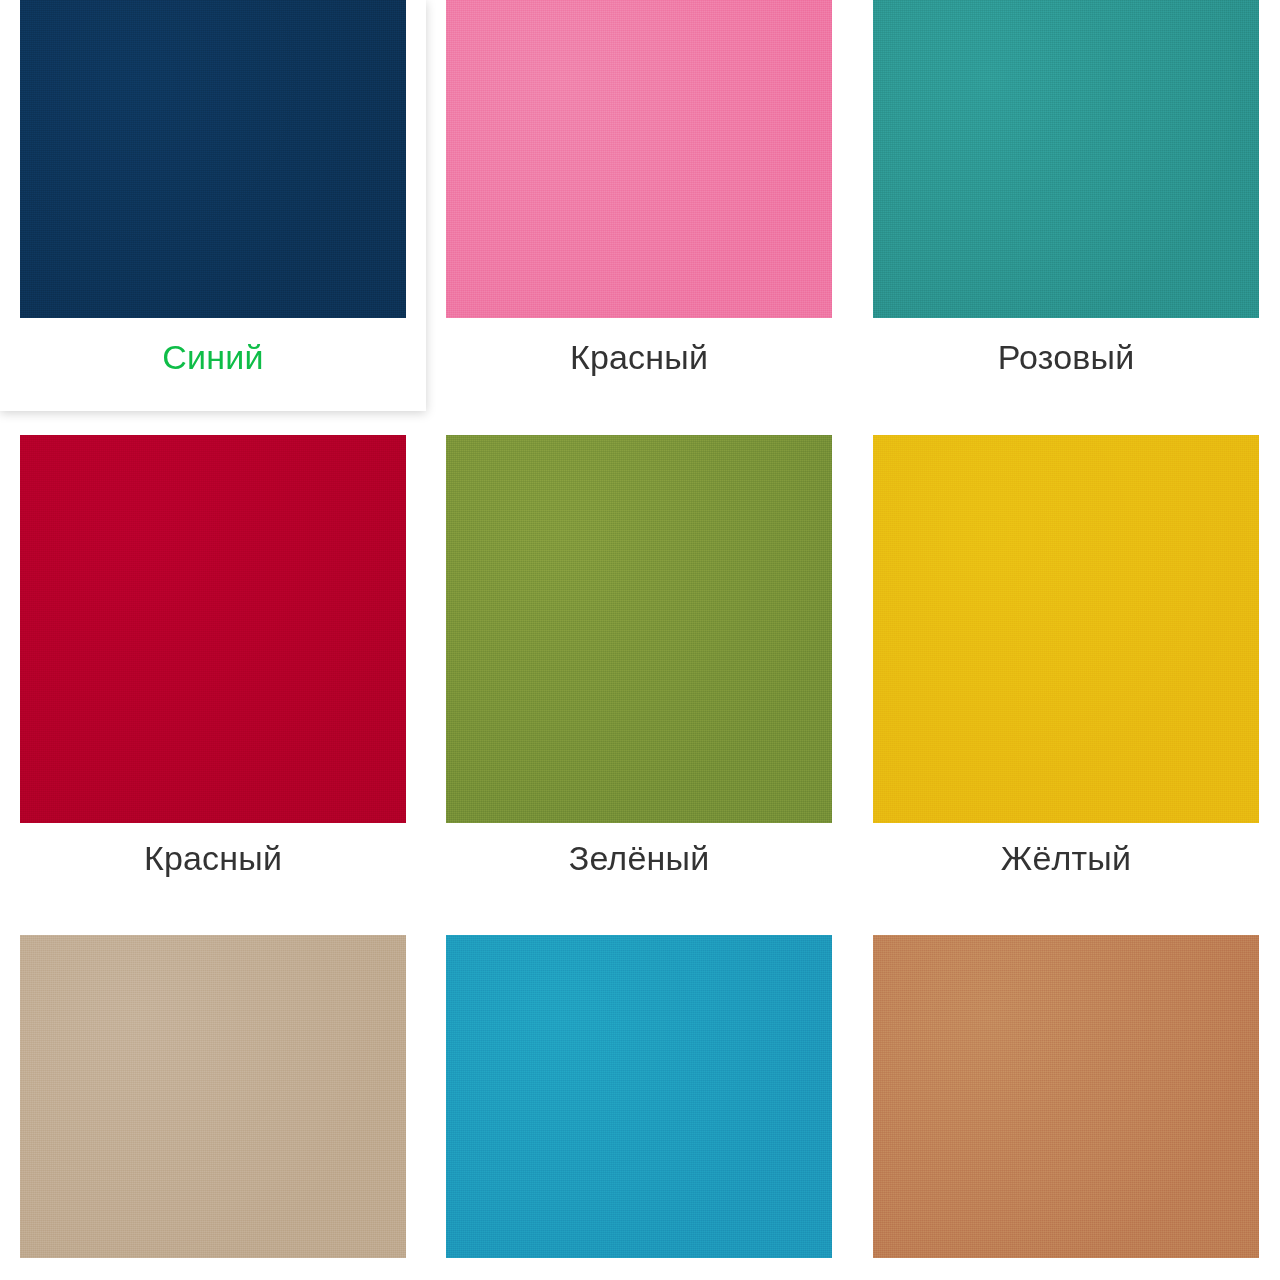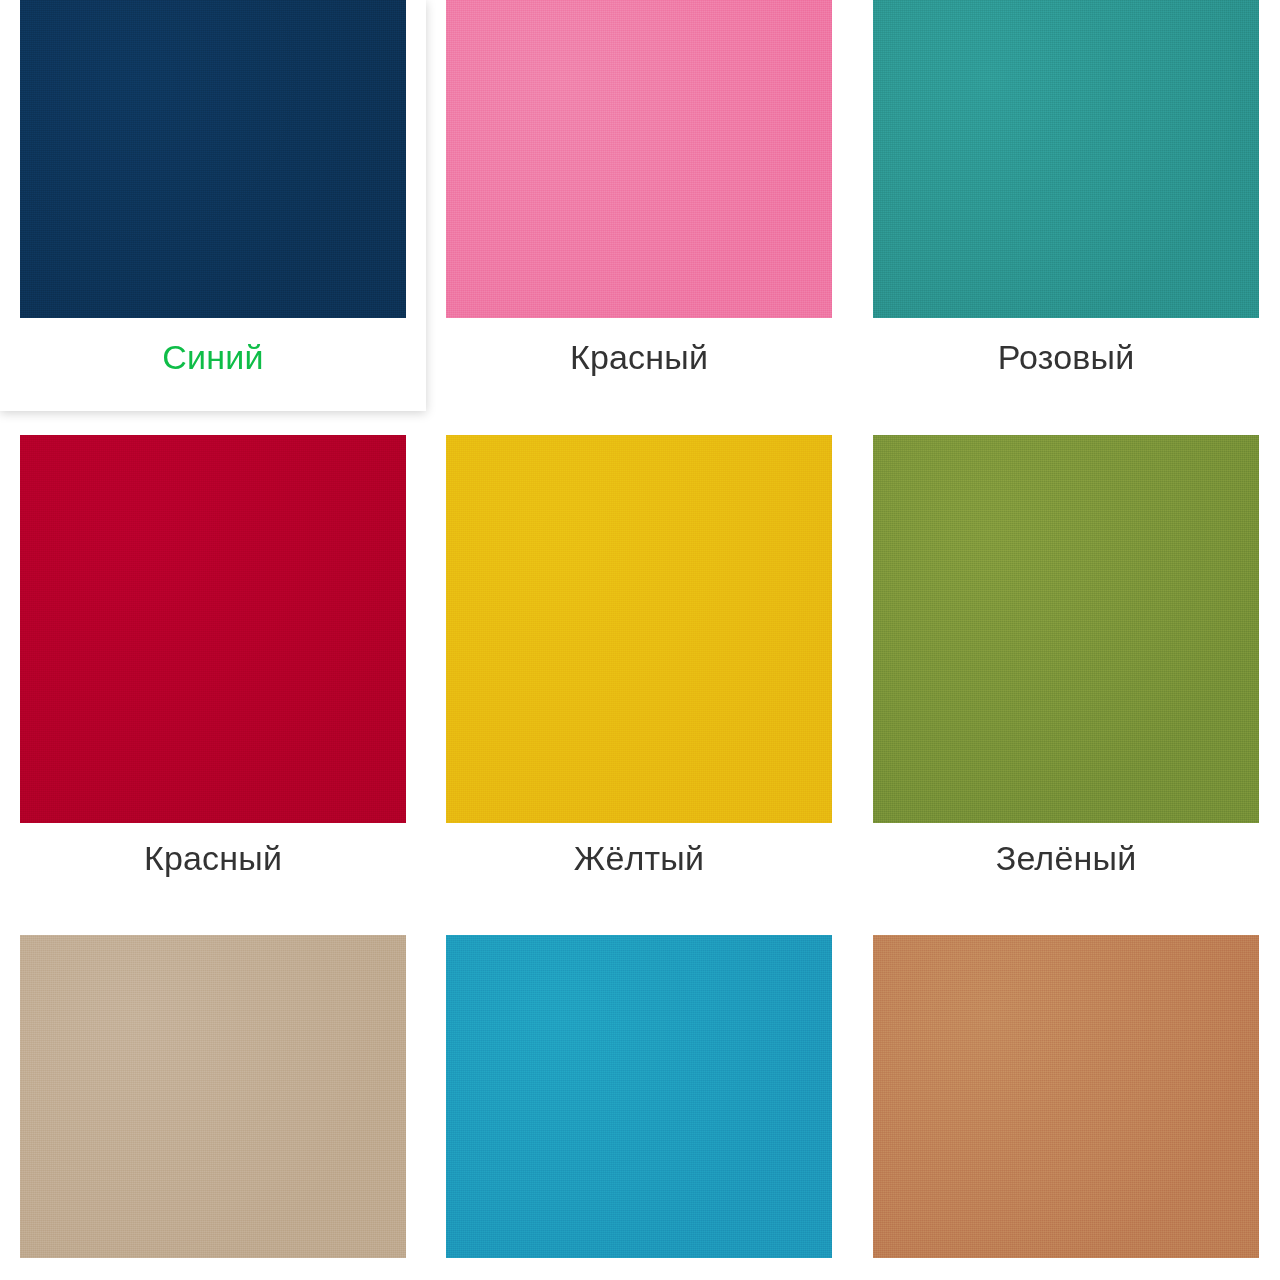--- a/index.html
+++ b/index.html
@@ -115,28 +115,28 @@
   <div class="swatch-card row-1 col-3">
     <div class="swatch-thumb" style="background-color: rgb(45, 150, 145);"></div>
     <div class="swatch-label">Розовый</div>
   </div>
 
   <div class="swatch-card row-2 col-1">
     <div class="swatch-thumb" style="background-color: rgb(180, 0, 41);"></div>
     <div class="swatch-label">Красный</div>
   </div>
 
+  <div class="swatch-card row-2 col-3">
+    <div class="swatch-thumb" style="background-color: rgb(123, 148, 57);"></div>
+    <div class="swatch-label">Зелёный</div>
+  </div>
+
   <div class="swatch-card row-2 col-2">
     <div class="swatch-thumb" style="background-color: rgb(232, 188, 18);"></div>
     <div class="swatch-label">Жёлтый</div>
-  </div>
-
-  <div class="swatch-card row-2 col-3">
-    <div class="swatch-thumb" style="background-color: rgb(123, 148, 57);"></div>
-    <div class="swatch-label">Зелёный</div>
   </div>
 
   <div class="swatch-card row-3 col-1">
     <div class="swatch-thumb" style="background-color: rgb(194, 173, 148);"></div>
     <div class="swatch-label"></div>
   </div>
 
   <div class="swatch-card row-3 col-2">
     <div class="swatch-thumb" style="background-color: rgb(31, 156, 189);"></div>
     <div class="swatch-label"></div>

